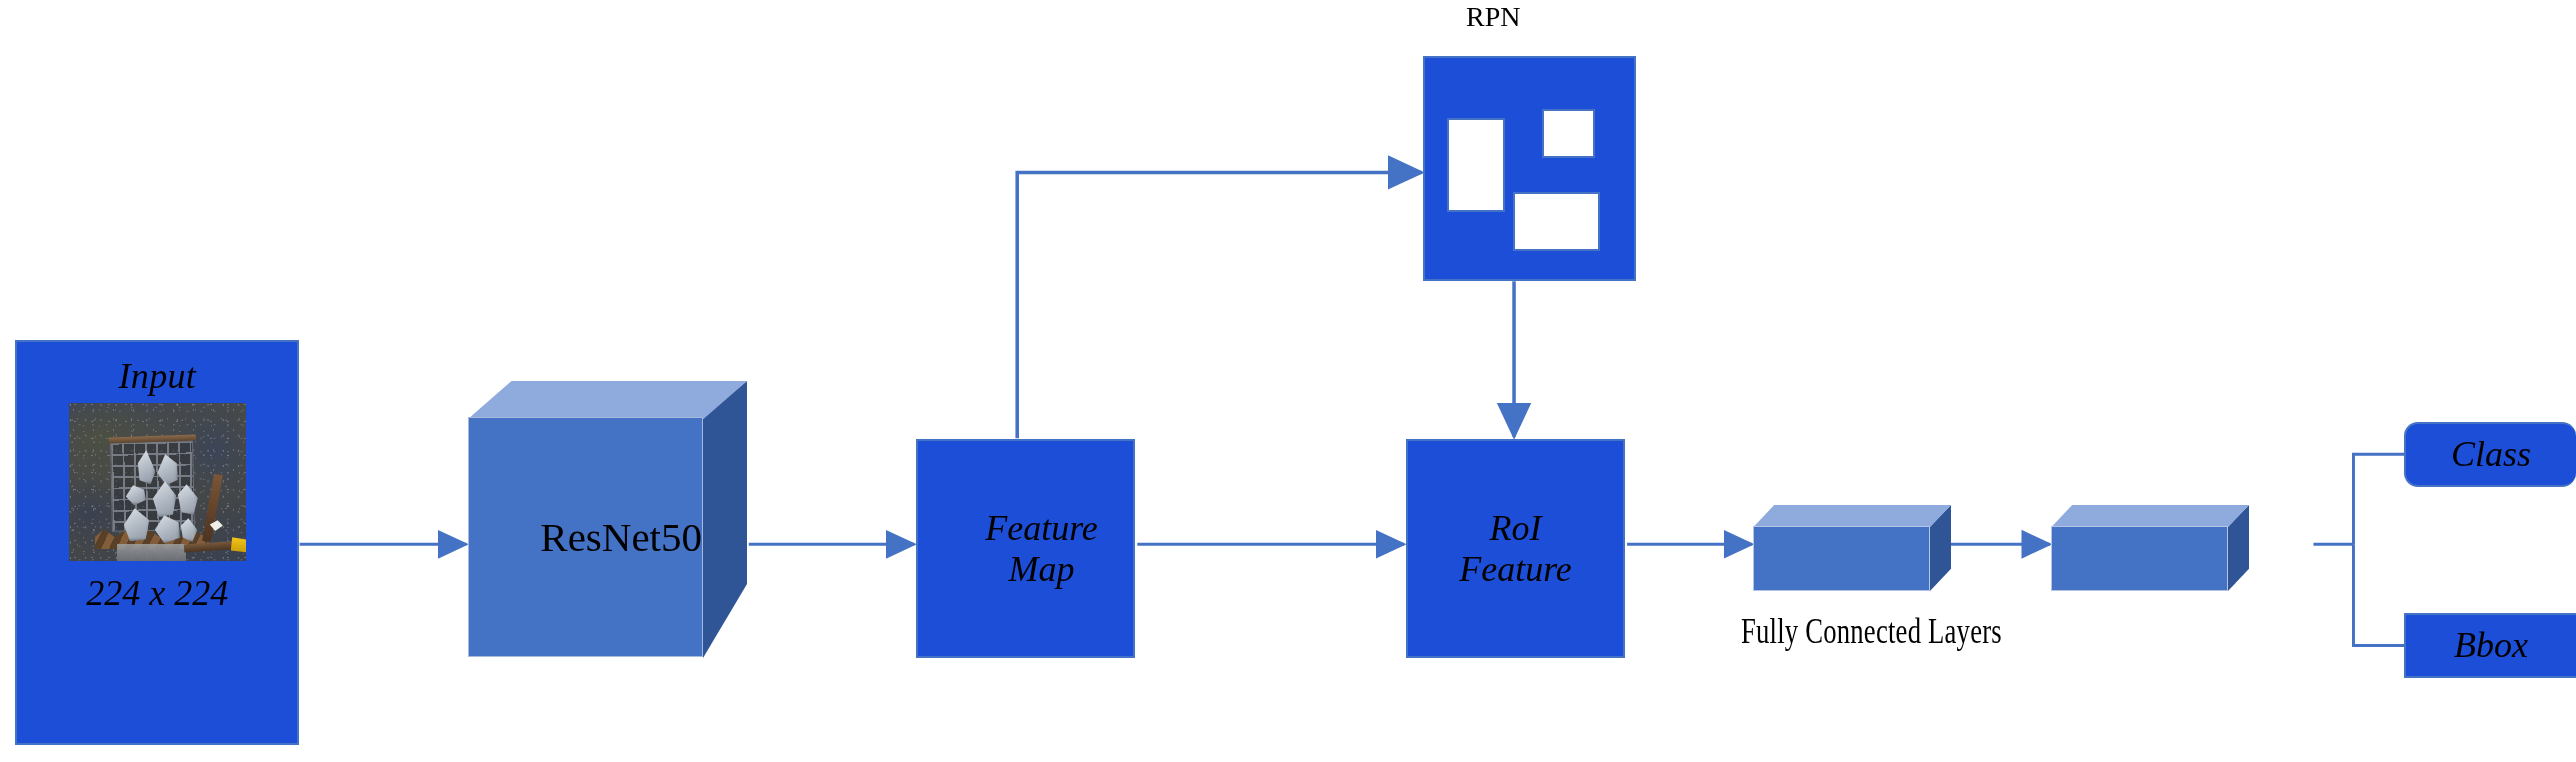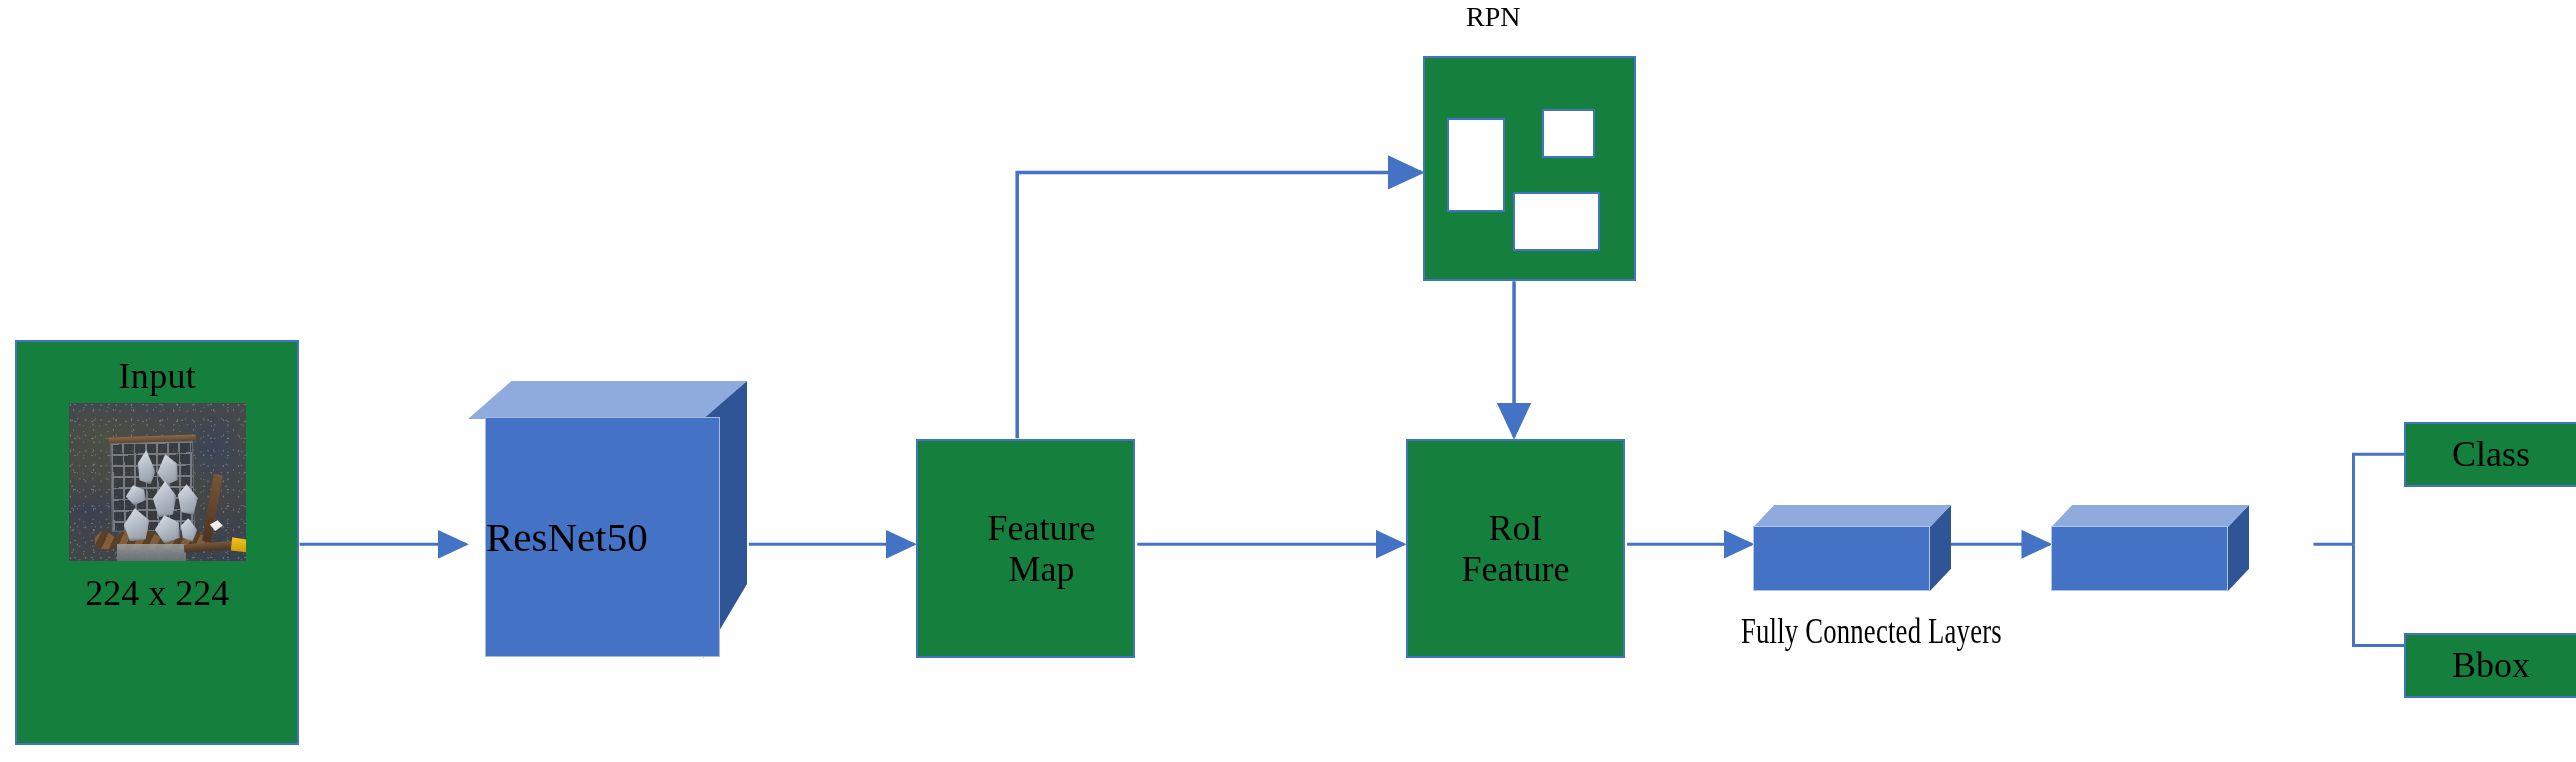--- a/index.html
+++ b/index.html
@@ -23,26 +23,27 @@
     left: 0;
     top: 0;
     width: 2576px;
     height: 762px;
   }
 
   
   .plain-box {
     position: absolute;
     box-sizing: border-box;
-    background: #15803d;
+    background: #1d4ed8;
     border: 2.9px solid #4472C4;
     display: flex;
     flex-direction: column;
     align-items: center;
     justify-content: center;
+    font-style: italic;
   }
   .box-line {
     color: #000000;
     font-family: "Liberation Serif", "DejaVu Serif", serif;
     line-height: 1.12;
     white-space: nowrap;
   }
 
   
   #input-card {
@@ -171,22 +172,21 @@
   }
   #resnet-front {
     position: absolute;
     left: 0; top: 36px;
     width: 235px; height: 240px;
     background: #4472C4;
     border: 0.6px solid #a8b9de;
     box-sizing: border-box;
     display: flex;
     align-items: center;
-    justify-content: flex-start;
-    margin-left: 17px;
+    justify-content: flex-end;
   }
   #resnet-top-shape {
     position: absolute;
     left: 0; top: 0;
     width: 279px; height: 38px;
     background: #8FAADC;
     clip-path: polygon(0% 100%, 15.6% 0%, 100% 0%, 84.4% 100%);
   }
   #resnet-side {
     position: absolute;
@@ -240,22 +240,22 @@
     font-family: "Liberation Serif", "DejaVu Serif", serif;
     transform: scaleX(0.74);
     transform-origin: left top;
     letter-spacing: 0.3px;
   }
 
   
   #rpn-box   { left: 1423px; top: 56px;  width: 213px; height: 225px; }
   #fmap-box  { left: 916px; top: 439px; width: 219px; height: 219px; padding-left: 32px; }
   #roi-box   { left: 1406px; top: 439px; width: 219px; height: 219px; }
-  #class-box { left: 2404px; top: 422px; width: 172px; height: 65px; border-right: none; }
-  #bbox-box  { left: 2404px; top: 613px; width: 172px; height: 65px; border-right: none; margin-top: 20px; }
+  #class-box { left: 2404px; top: 422px; width: 172px; height: 65px; border-right: none; border-radius: 14px; }
+  #bbox-box  { left: 2404px; top: 613px; width: 172px; height: 65px; border-right: none; }
 
   #fmap-box .box-line, #roi-box .box-line { font-size: 36px; }
   #class-box .box-line, #bbox-box .box-line { font-size: 36px; }
 
   
   .rpn-anchor {
     position: absolute;
     box-sizing: border-box;
     background: #ffffff;
     border: 2.9px solid #4472C4;

